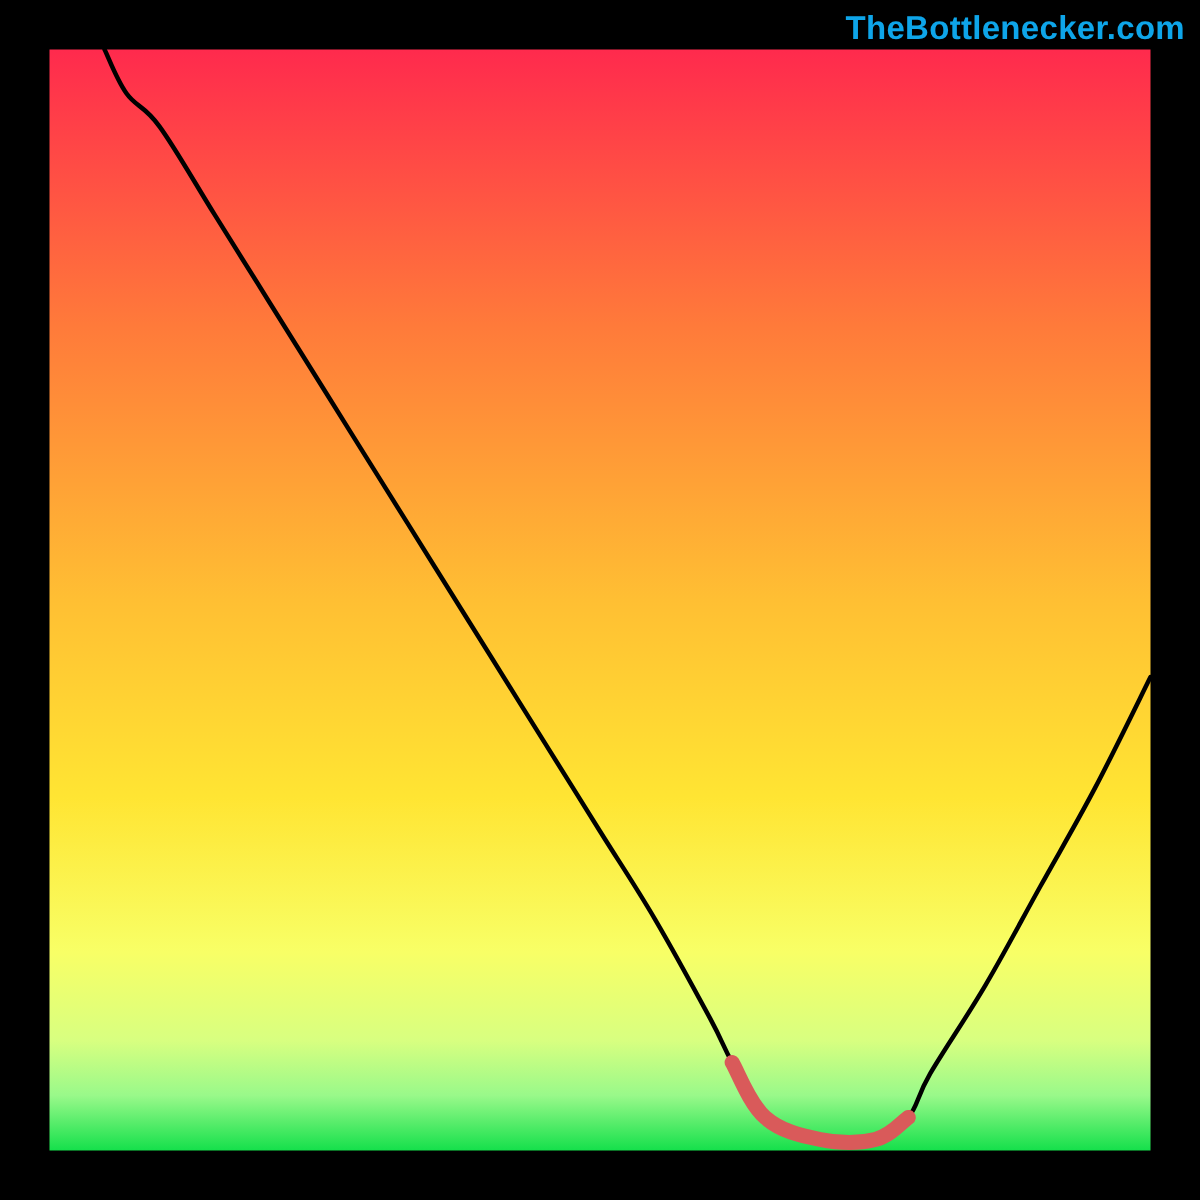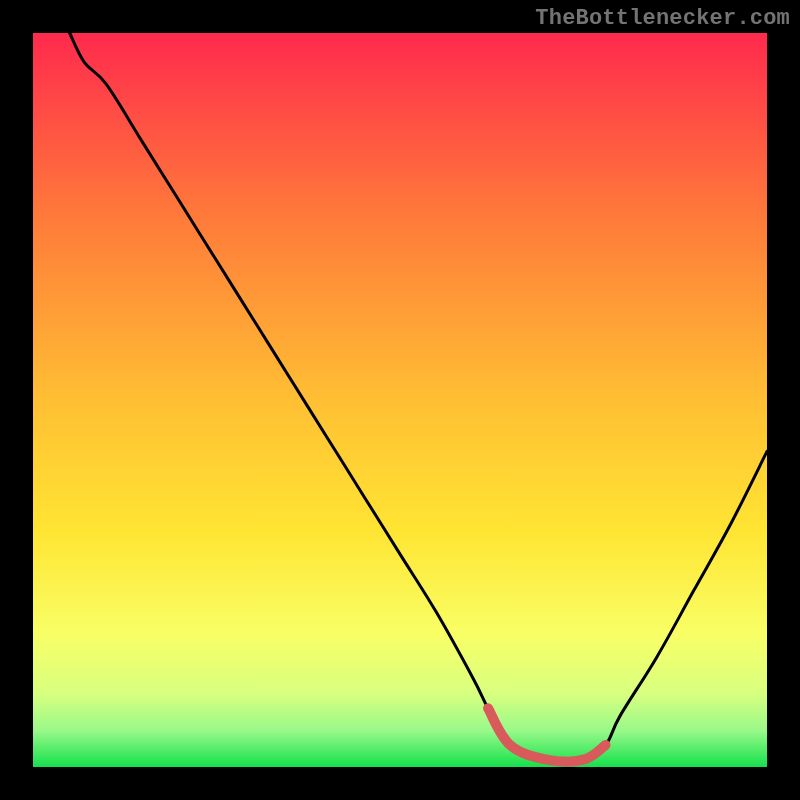--- a/index.html
+++ b/index.html
@@ -13,24 +13,24 @@
   .container {
     position: relative;
     width: 800px;
     height: 800px;
     background: #000;
   }
   .watermark {
     position: absolute;
     top: 6px;
     right: 10px;
-    font-family: Liberation Mono, monospace;
+    font-family: Liberation Sans, sans-serif;
     font-size: 22px;
     font-weight: 600;
-    color: #737373;
+    color: #0ea5e9;
     letter-spacing: 0.2px;
     z-index: 5;
   }
   svg.chart {
     position: absolute;
     top: 0;
     left: 0;
   }
 </style>
 </head>

